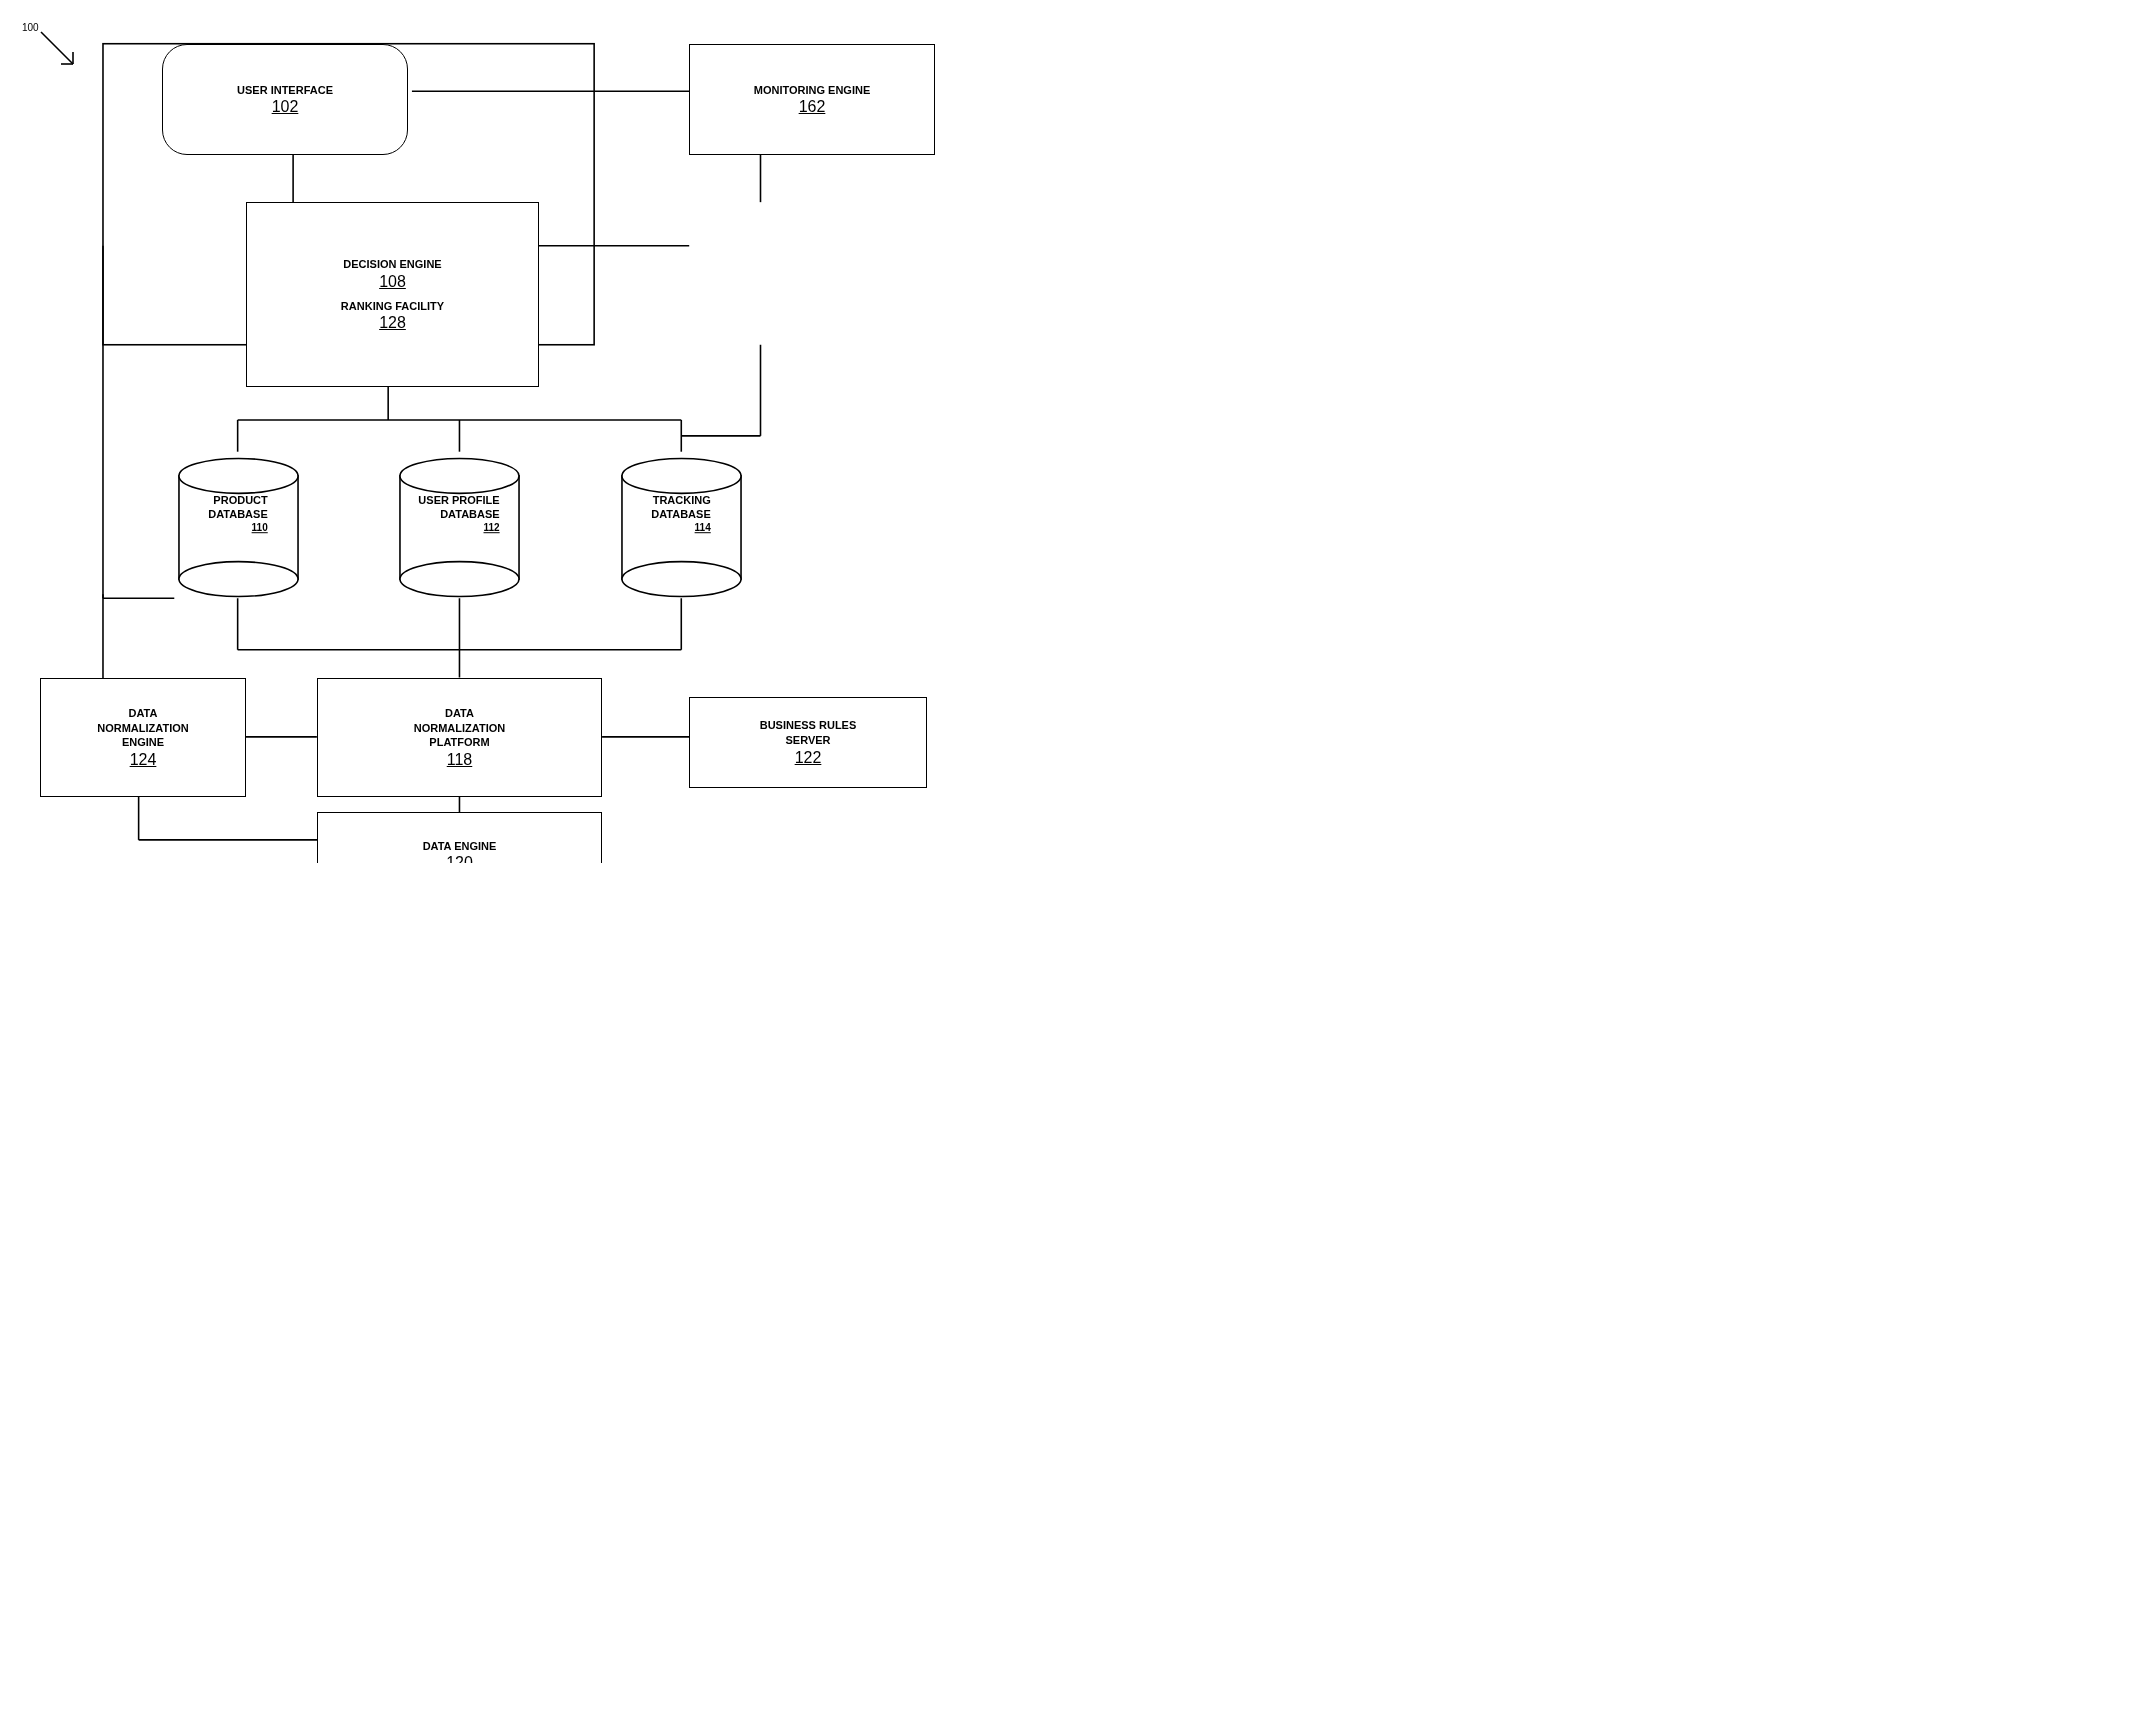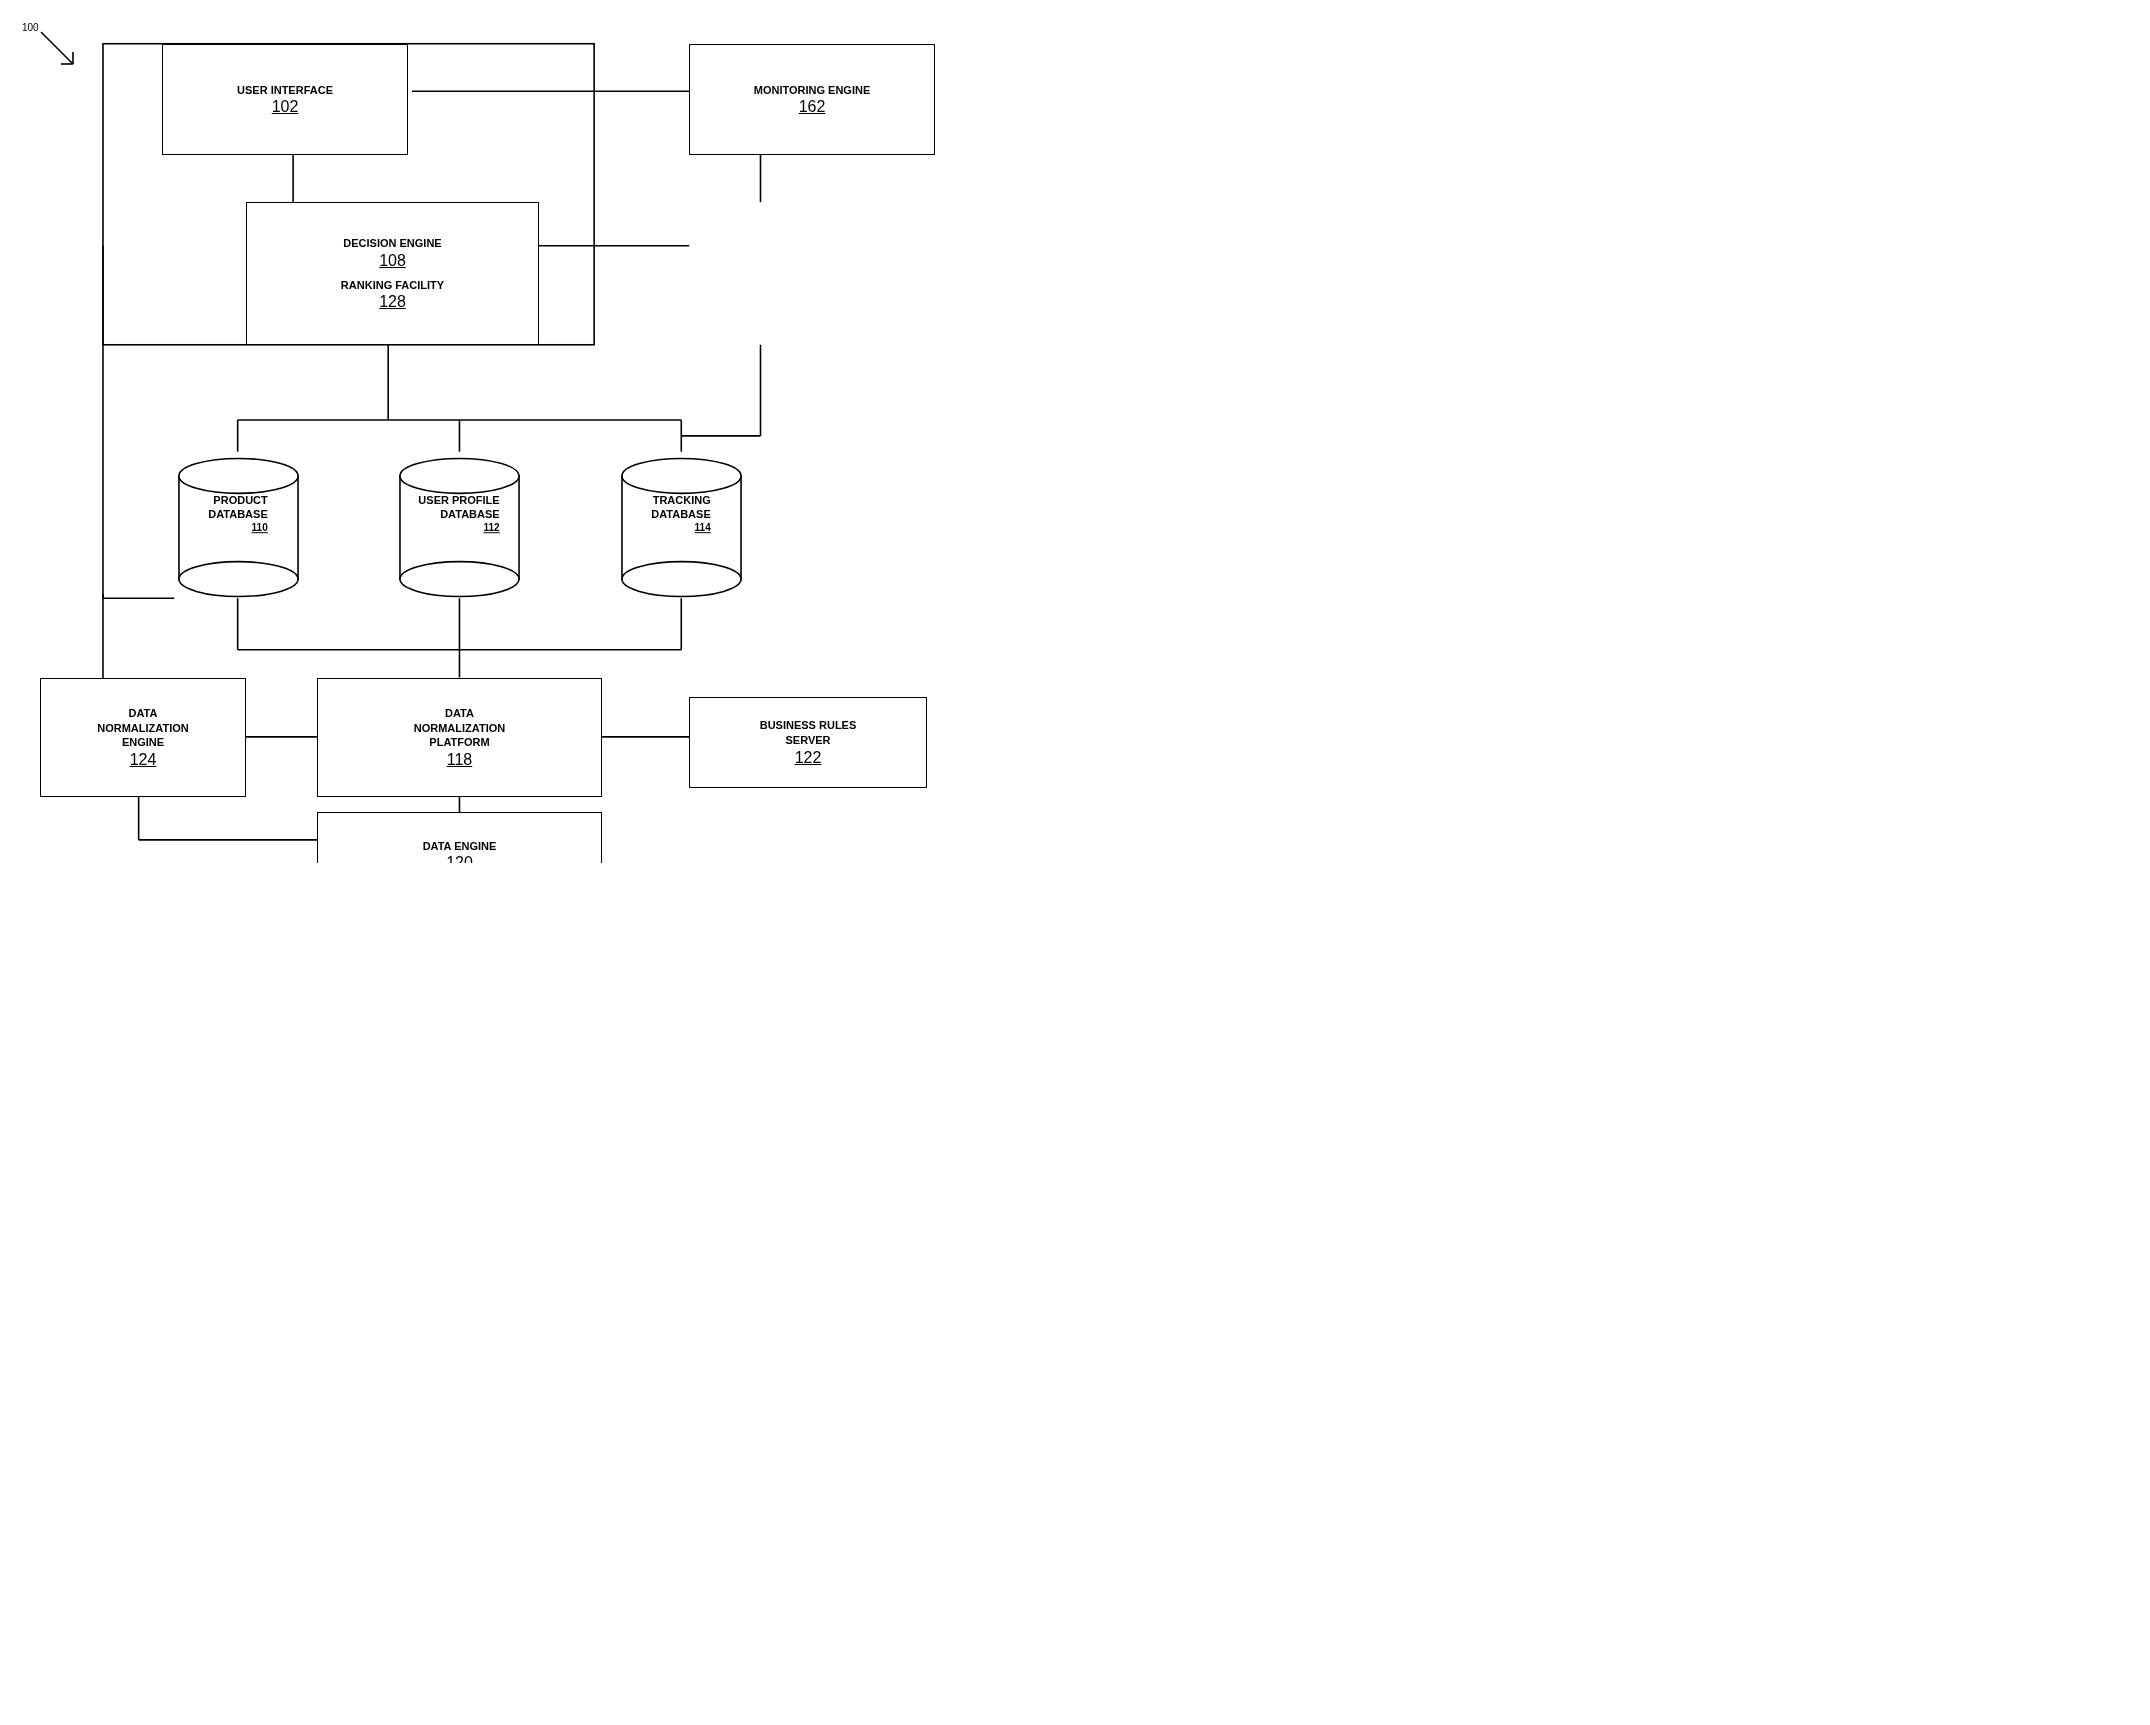--- a/index.html
+++ b/index.html
@@ -142,31 +142,31 @@
 
     <line x1="130" y1="310" x2="130" y2="755" stroke="#000" stroke-width="2"></line>
     <line x1="130" y1="755" x2="220" y2="755" stroke="#000" stroke-width="2"></line>
 
     <line x1="130" y1="750" x2="130" y2="860" stroke="#000" stroke-width="2"></line>
     <line x1="130" y1="860" x2="65" y2="860" stroke="#000" stroke-width="2"></line>
     <line x1="65" y1="860" x2="65" y2="930" stroke="#000" stroke-width="2"></line>
 
   </svg>
 
-  <div class="box" style="left:162px; top:44px; width:246px; height:111px;">
+  <div class="box" style="left:162px; top:44px; width:246px; height:111px;border-radius:25px;">
     <span class="box-label">USER INTERFACE</span>
     <span class="box-number">102</span>
   </div>
 
   <div class="box" style="left:689px; top:44px; width:246px; height:111px;">
     <span class="box-label">MONITORING ENGINE</span>
     <span class="box-number">162</span>
   </div>
 
-  <div class="box" style="left:246px; top:202px; width:293px; height:143px;">
+  <div class="box" style="left:246px; top:202px; width:293px; height:185px;">
     <span class="box-label">DECISION ENGINE</span>
     <span class="box-number">108</span>
     <span class="box-label" style="margin-top:8px;">RANKING FACILITY</span>
     <span class="box-number">128</span>
   </div>
 
   <div class="cylinder-wrapper" style="left:147px; top:452px; width:182px; height:147px;">
     <div class="cylinder" style="width:127px; height:147px; position:relative;">
       <svg width="127" height="147" viewBox="0 0 160 185">
 

